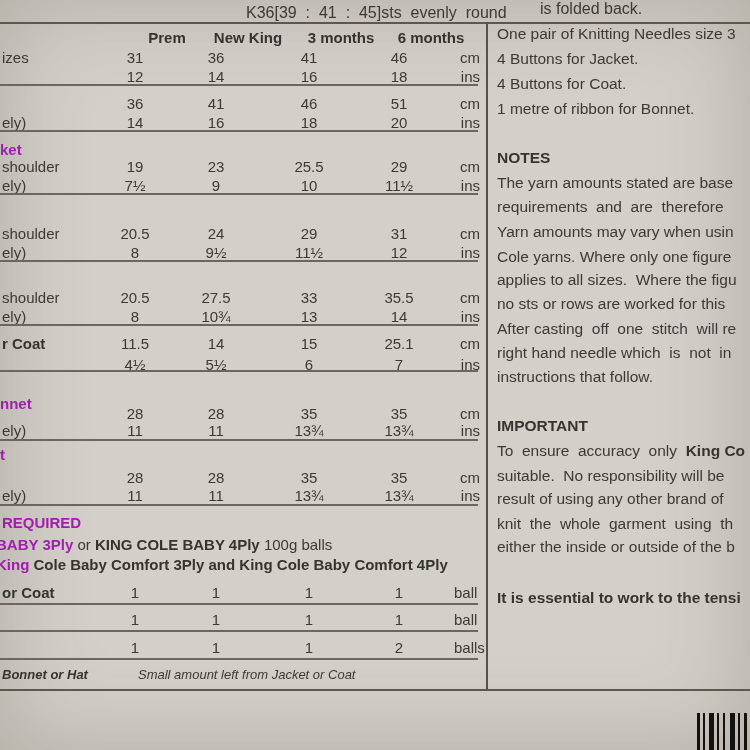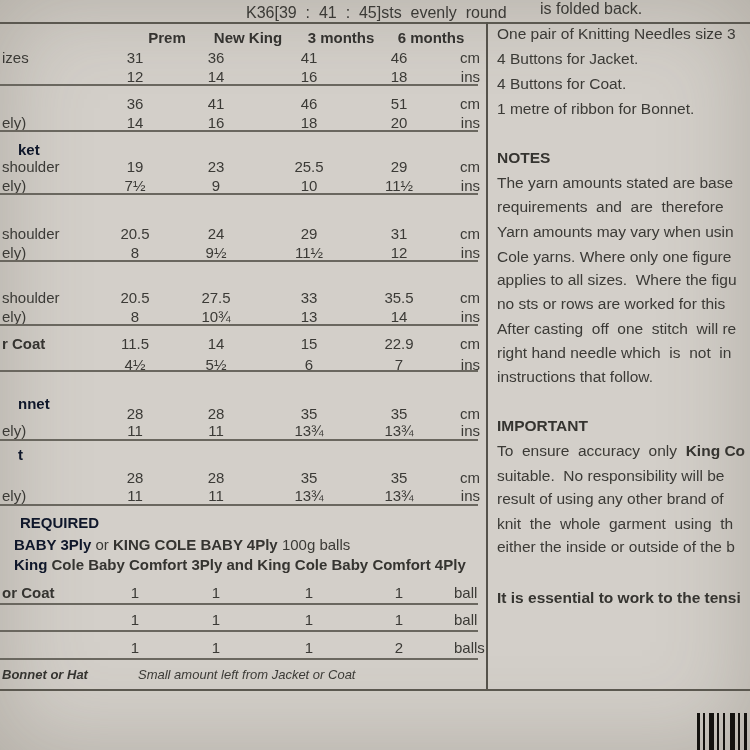--- a/index.html
+++ b/index.html
@@ -8,21 +8,21 @@
     background:#d3cfc9;
     box-shadow:inset 0 0 90px rgba(88,82,70,.28);
     font-family:"Liberation Sans", sans-serif;
     color:#3b3a36;
   }
   .abs{position:absolute;}
   .txt{font-size:16px;line-height:18px;white-space:pre;}
   .rule{position:absolute;height:2px;background:#5b5850;}
   .rule.thin{height:1.5px;background:#6a675f;}
   .vline{position:absolute;width:2px;background:#55524b;}
-  .olive{color:#0f172a;font-weight:700;padding-left:18px;}
+  .olive{color:#a21caf;font-weight:700;}
   .bold{font-weight:700;color:#353430;}
   .trow{
     position:absolute;left:0;width:480px;height:19px;
     display:grid;grid-template-columns:102px 66px 96px 90px 90px 1fr;
     align-items:center;font-size:15px;line-height:18px;
   }
   .trow .lbl{padding-left:2px;white-space:nowrap;overflow:hidden;}
   .trow .c{text-align:center;}
   .trow .unit{text-align:right;padding-left:10px;white-space:nowrap;}
   .trow.balls .unit{text-align:right;padding-right:8px;}
@@ -155,21 +155,21 @@
     <span class="c">14</span>
     <span class="unit">ins</span>
   </div>
   <div class="rule thin" style="left:0;top:324px;width:478px;"></div>
 
   <div class="trow" style="top:334px;">
     <span class="lbl bold">r Coat</span>
     <span class="c">11.5</span>
     <span class="c">14</span>
     <span class="c">15</span>
-    <span class="c">22.9</span>
+    <span class="c">25.1</span>
     <span class="unit">cm</span>
   </div>
   <div class="trow" style="top:355px;">
     <span class="lbl"></span>
     <span class="c">4½</span>
     <span class="c">5½</span>
     <span class="c">6</span>
     <span class="c">7</span>
     <span class="unit">ins</span>
   </div>

